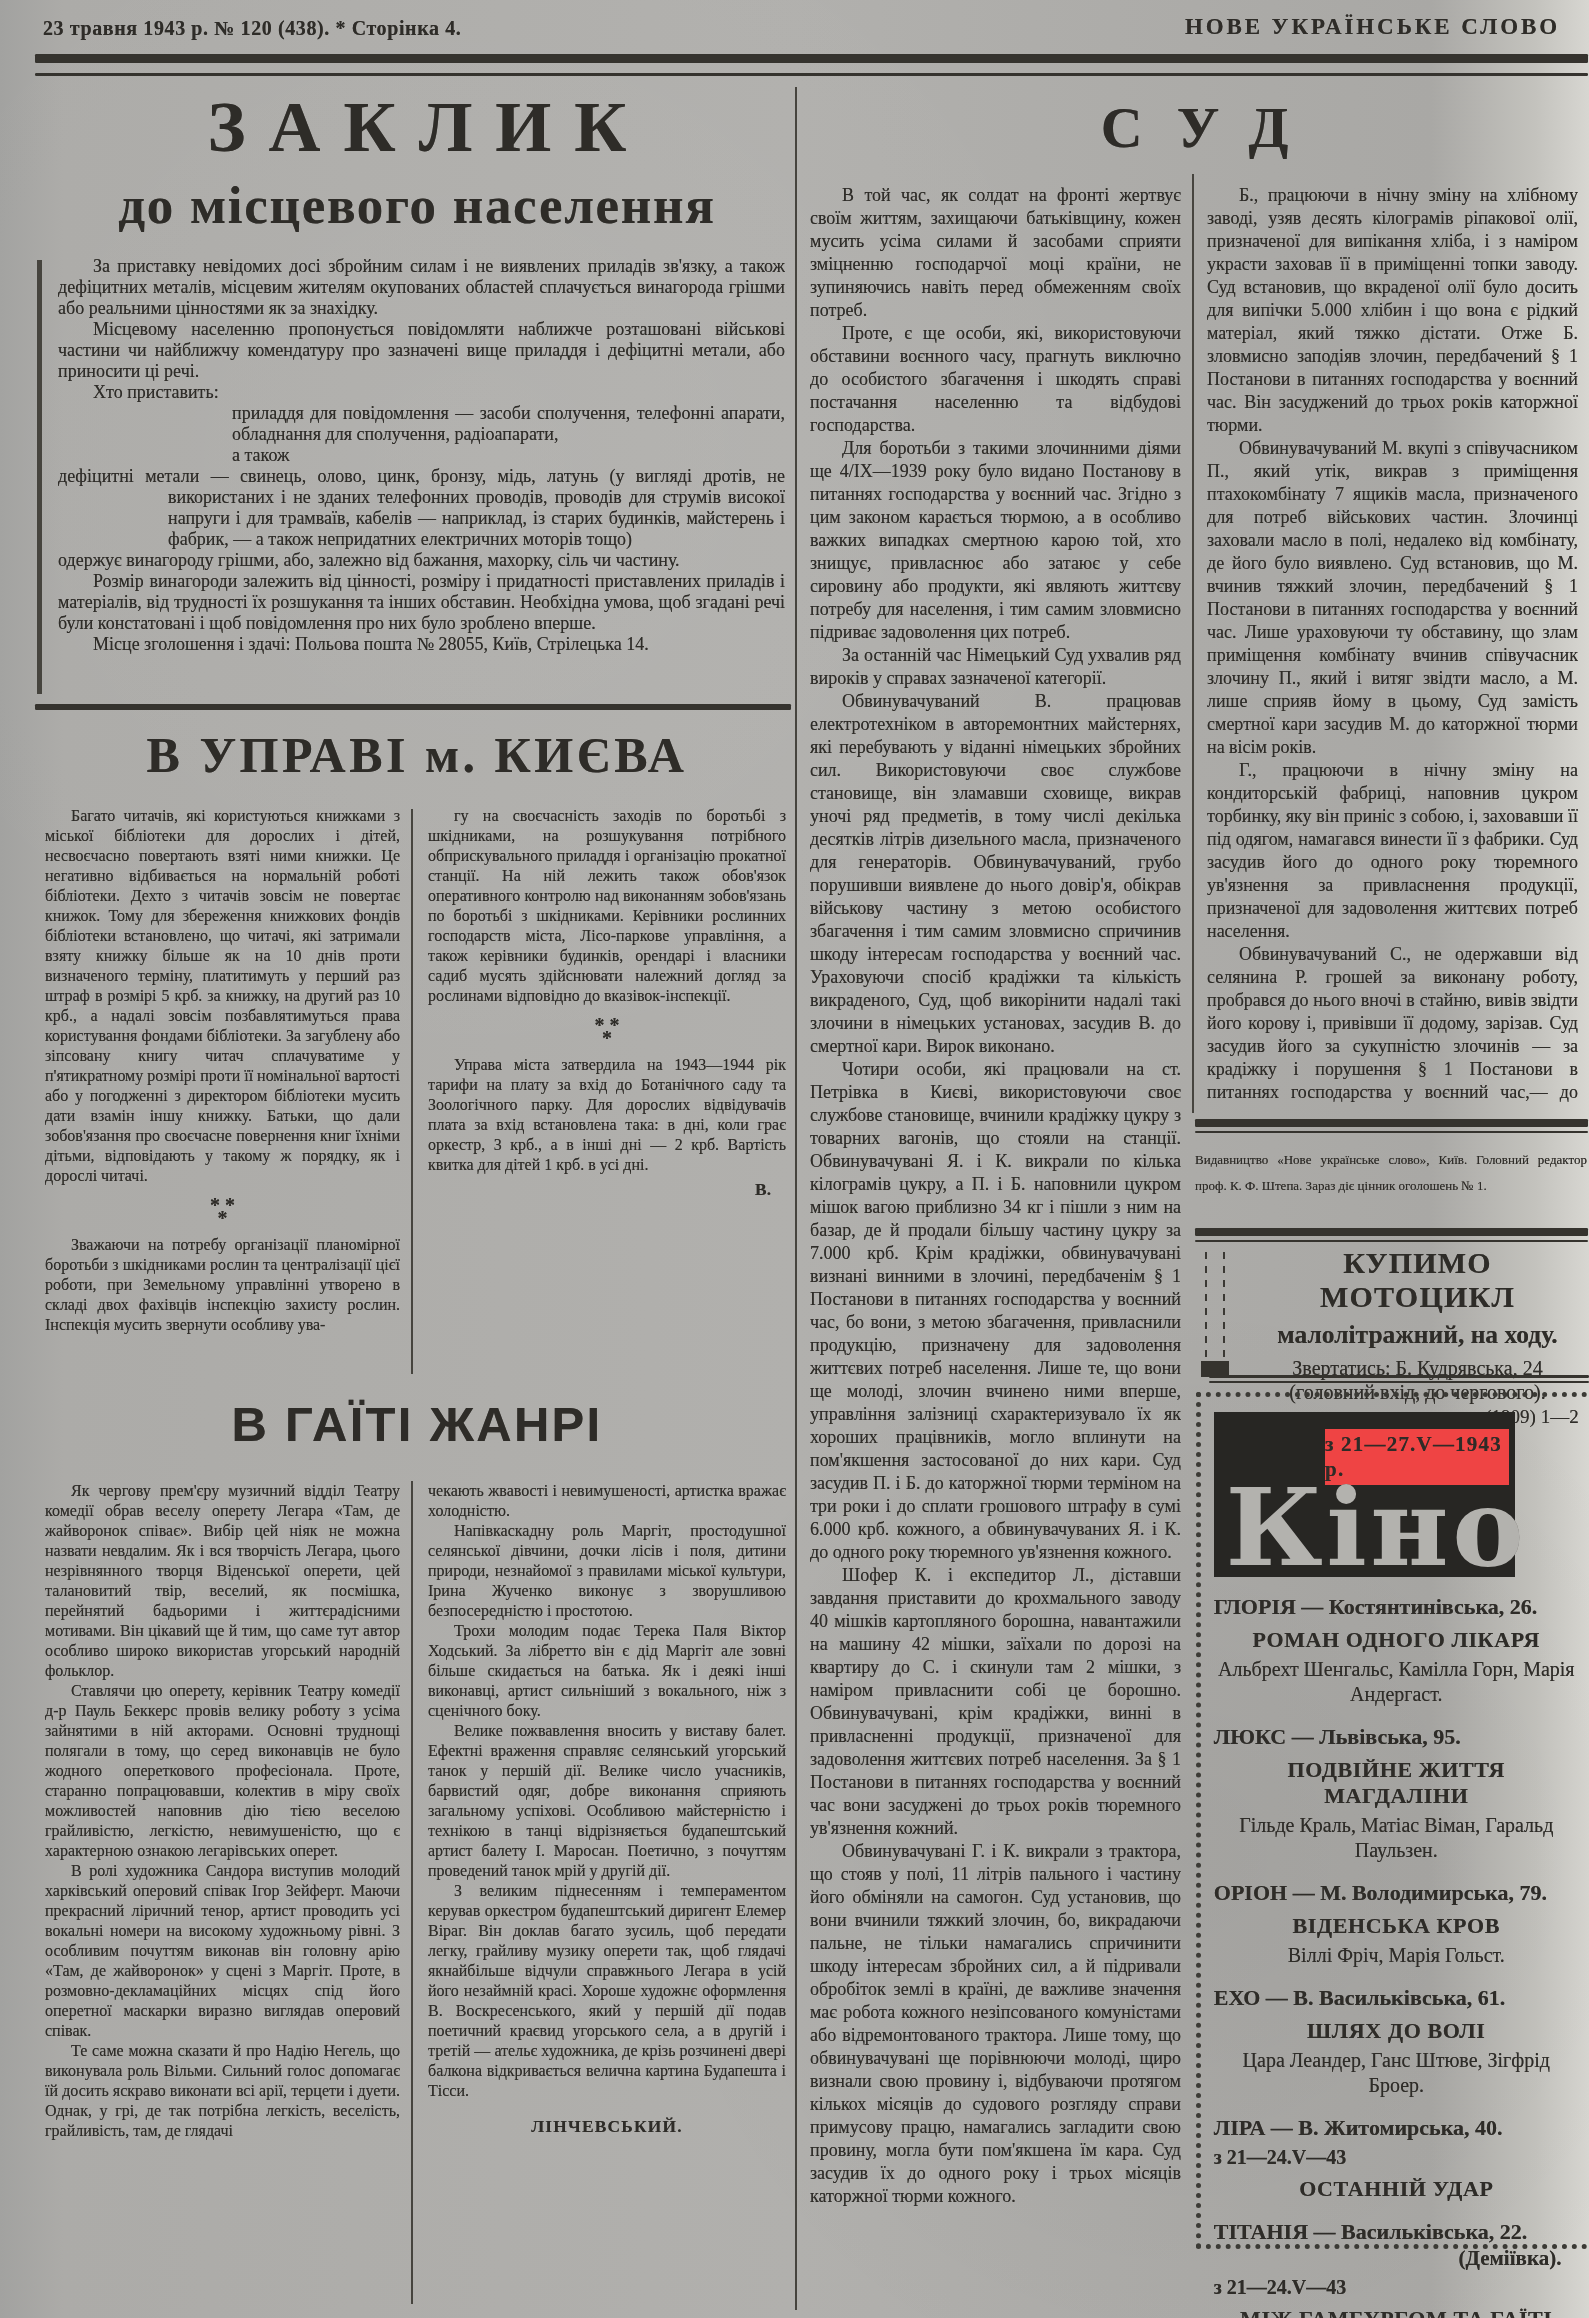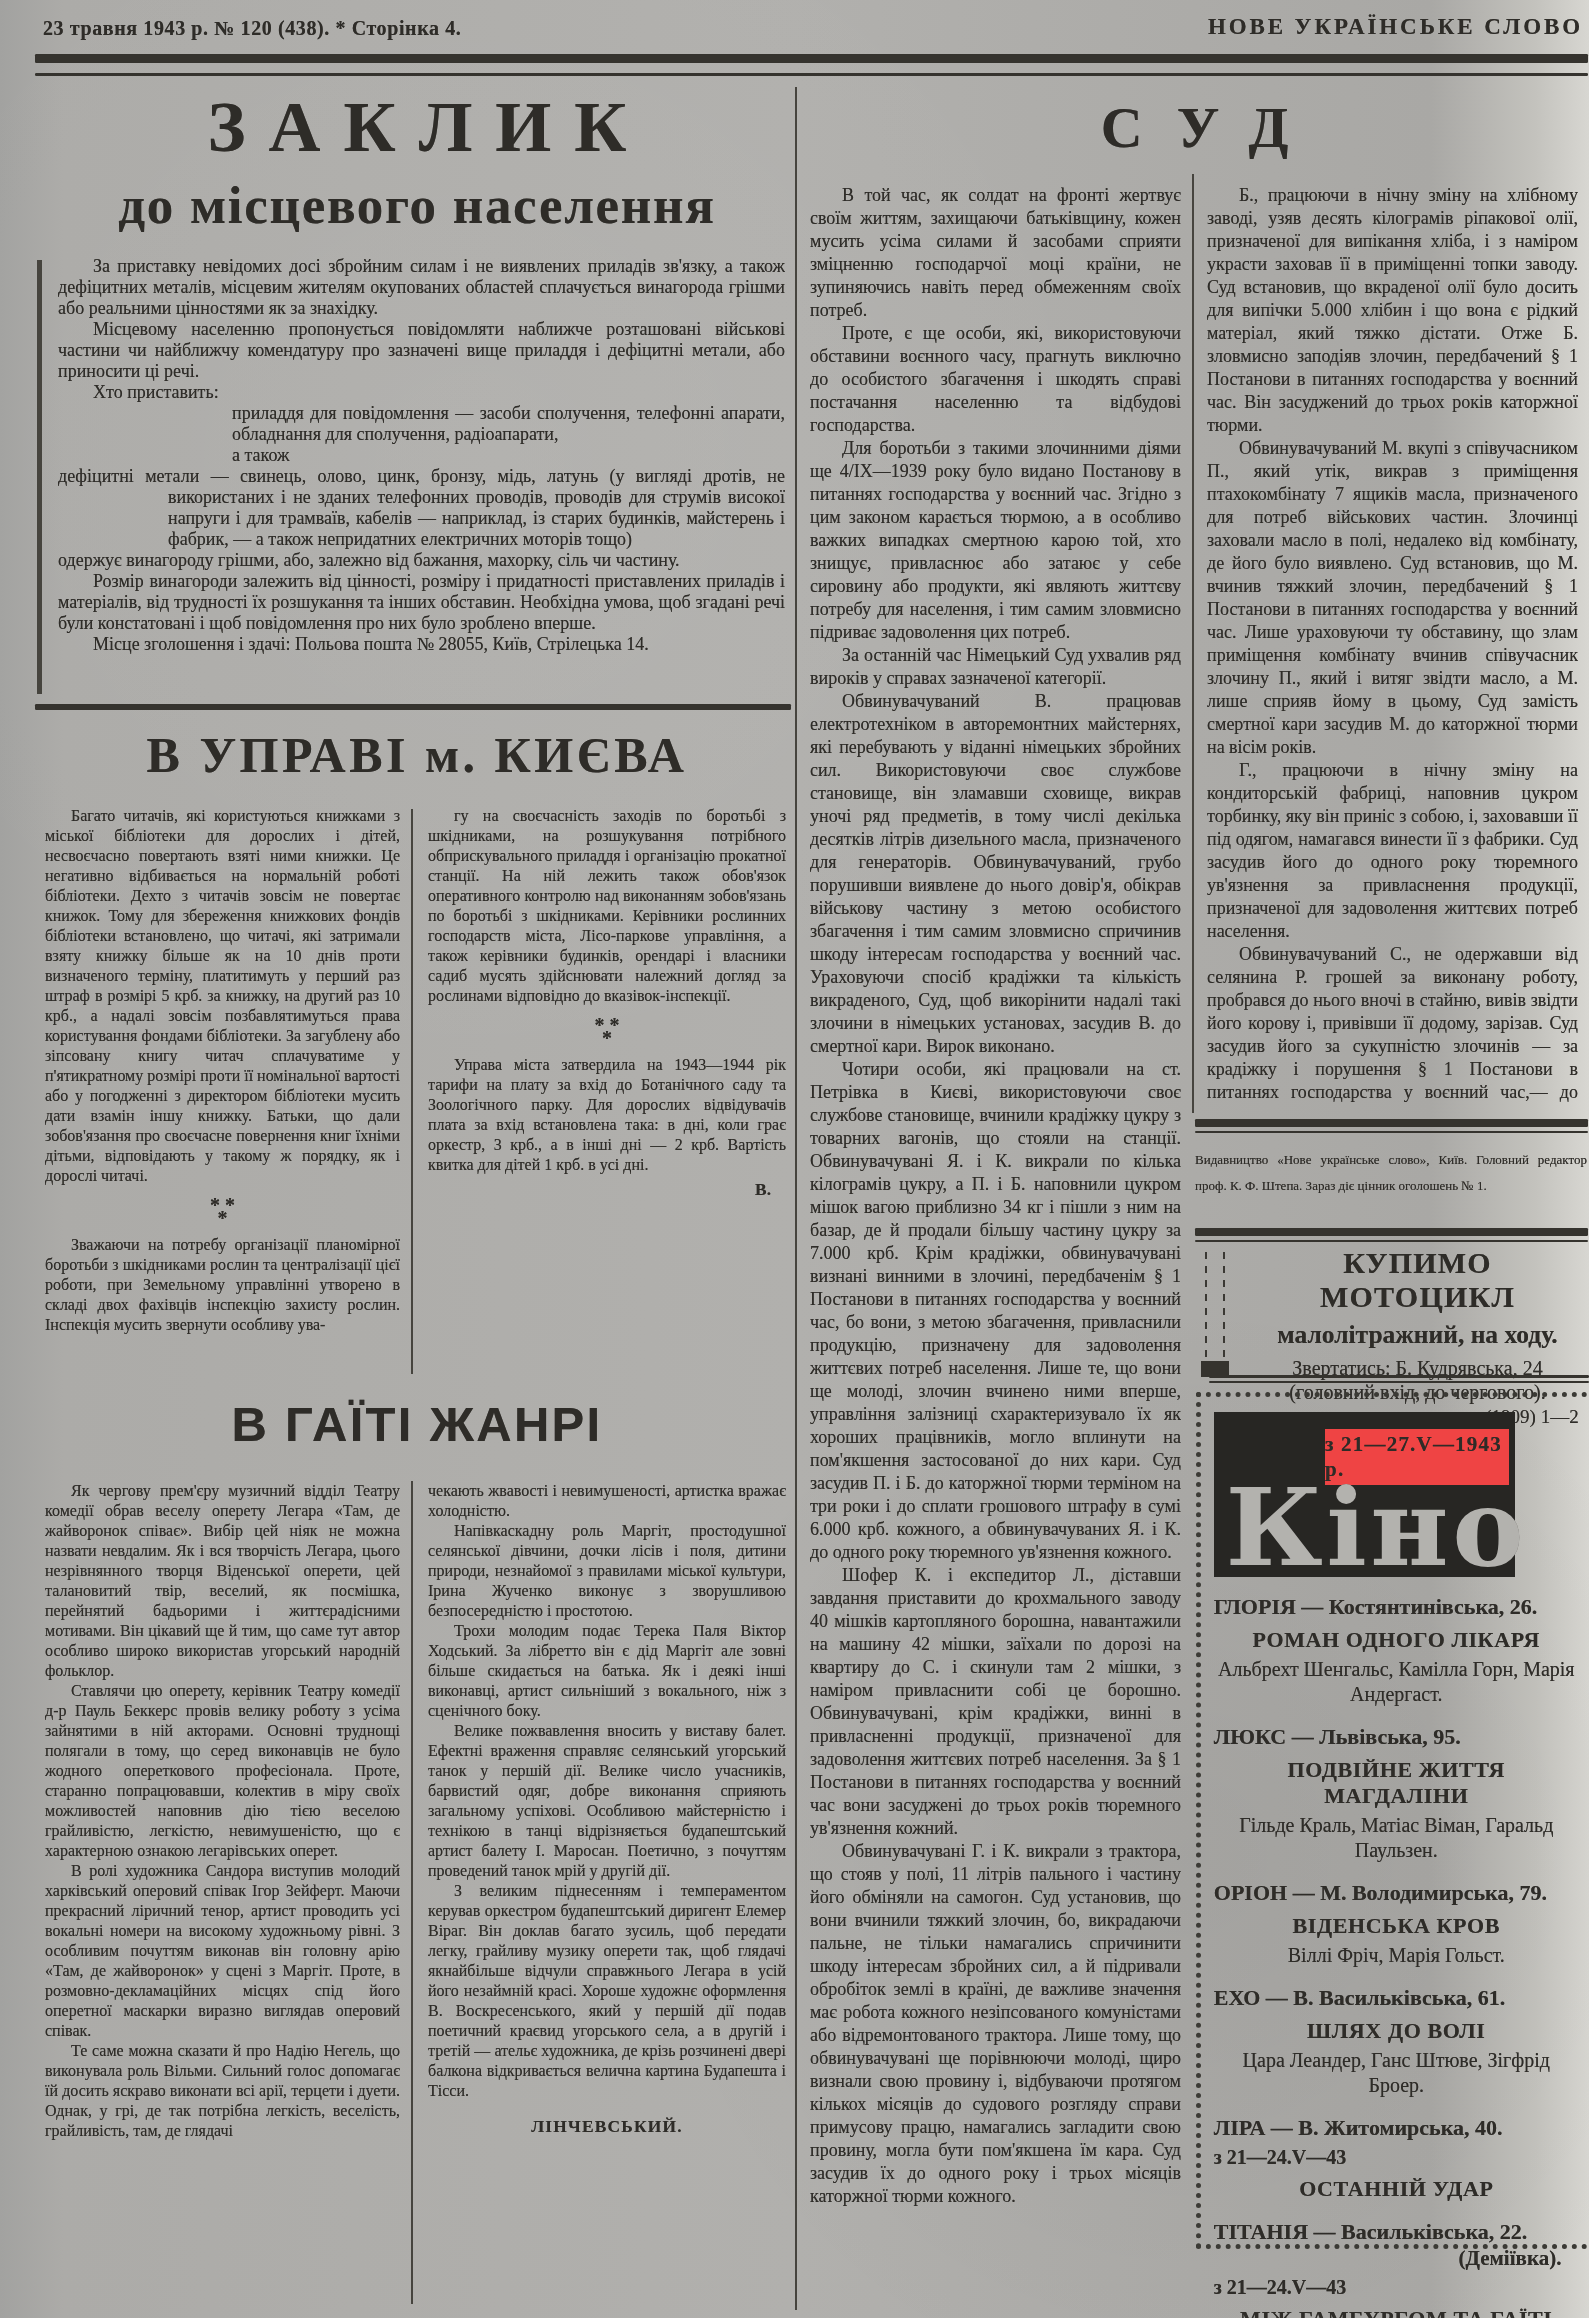--- a/index.html
+++ b/index.html
@@ -62,21 +62,21 @@
   .cin-film{font-size:22px;font-weight:bold;text-align:center;margin-top:7px;letter-spacing:0.6px;}
   .cin-cast{font-size:20px;text-align:center;line-height:25px;margin-top:3.5px;}
   .opt:empty{display:none;}
 </style>
 </head>
 <body>
 
 <div class="page ink">
 
   <div class="abs dateline" style="left:43px;top:17.4px;width:696px;">23 травня 1943 р. № 120 (438). * Сторінка 4.</div>
-  <div class="abs masthead" style="left:1125px;top:14px;width:458px;">НОВЕ УКРАЇНСЬКЕ СЛОВО</div>
+  <div class="abs masthead" style="left:1102px;top:14px;width:458px;">НОВЕ УКРАЇНСЬКЕ СЛОВО</div>
   <div class="hrule" style="left:35px;top:54px;width:1553px;height:9.3px;"></div>
   <div class="hrule" style="left:35px;top:73px;width:1553px;height:2.9px;"></div>
 
   <div class="vrule" style="left:795px;top:87px;width:1.7px;height:2223px;"></div>
   <div class="vrule" style="left:1192px;top:174px;width:1.7px;height:939px;"></div>
   <div class="vrule" style="left:411px;top:809px;width:1.7px;height:565px;"></div>
   <div class="vrule" style="left:411px;top:1481px;width:1.7px;height:823px;"></div>
 
   <div class="abs zaklyk-t1" style="left:43px;top:86px;width:748px;">ЗАКЛИК</div>
   <div class="abs zaklyk-t2" style="left:43px;top:175px;width:748px;">до місцевого населення</div>

